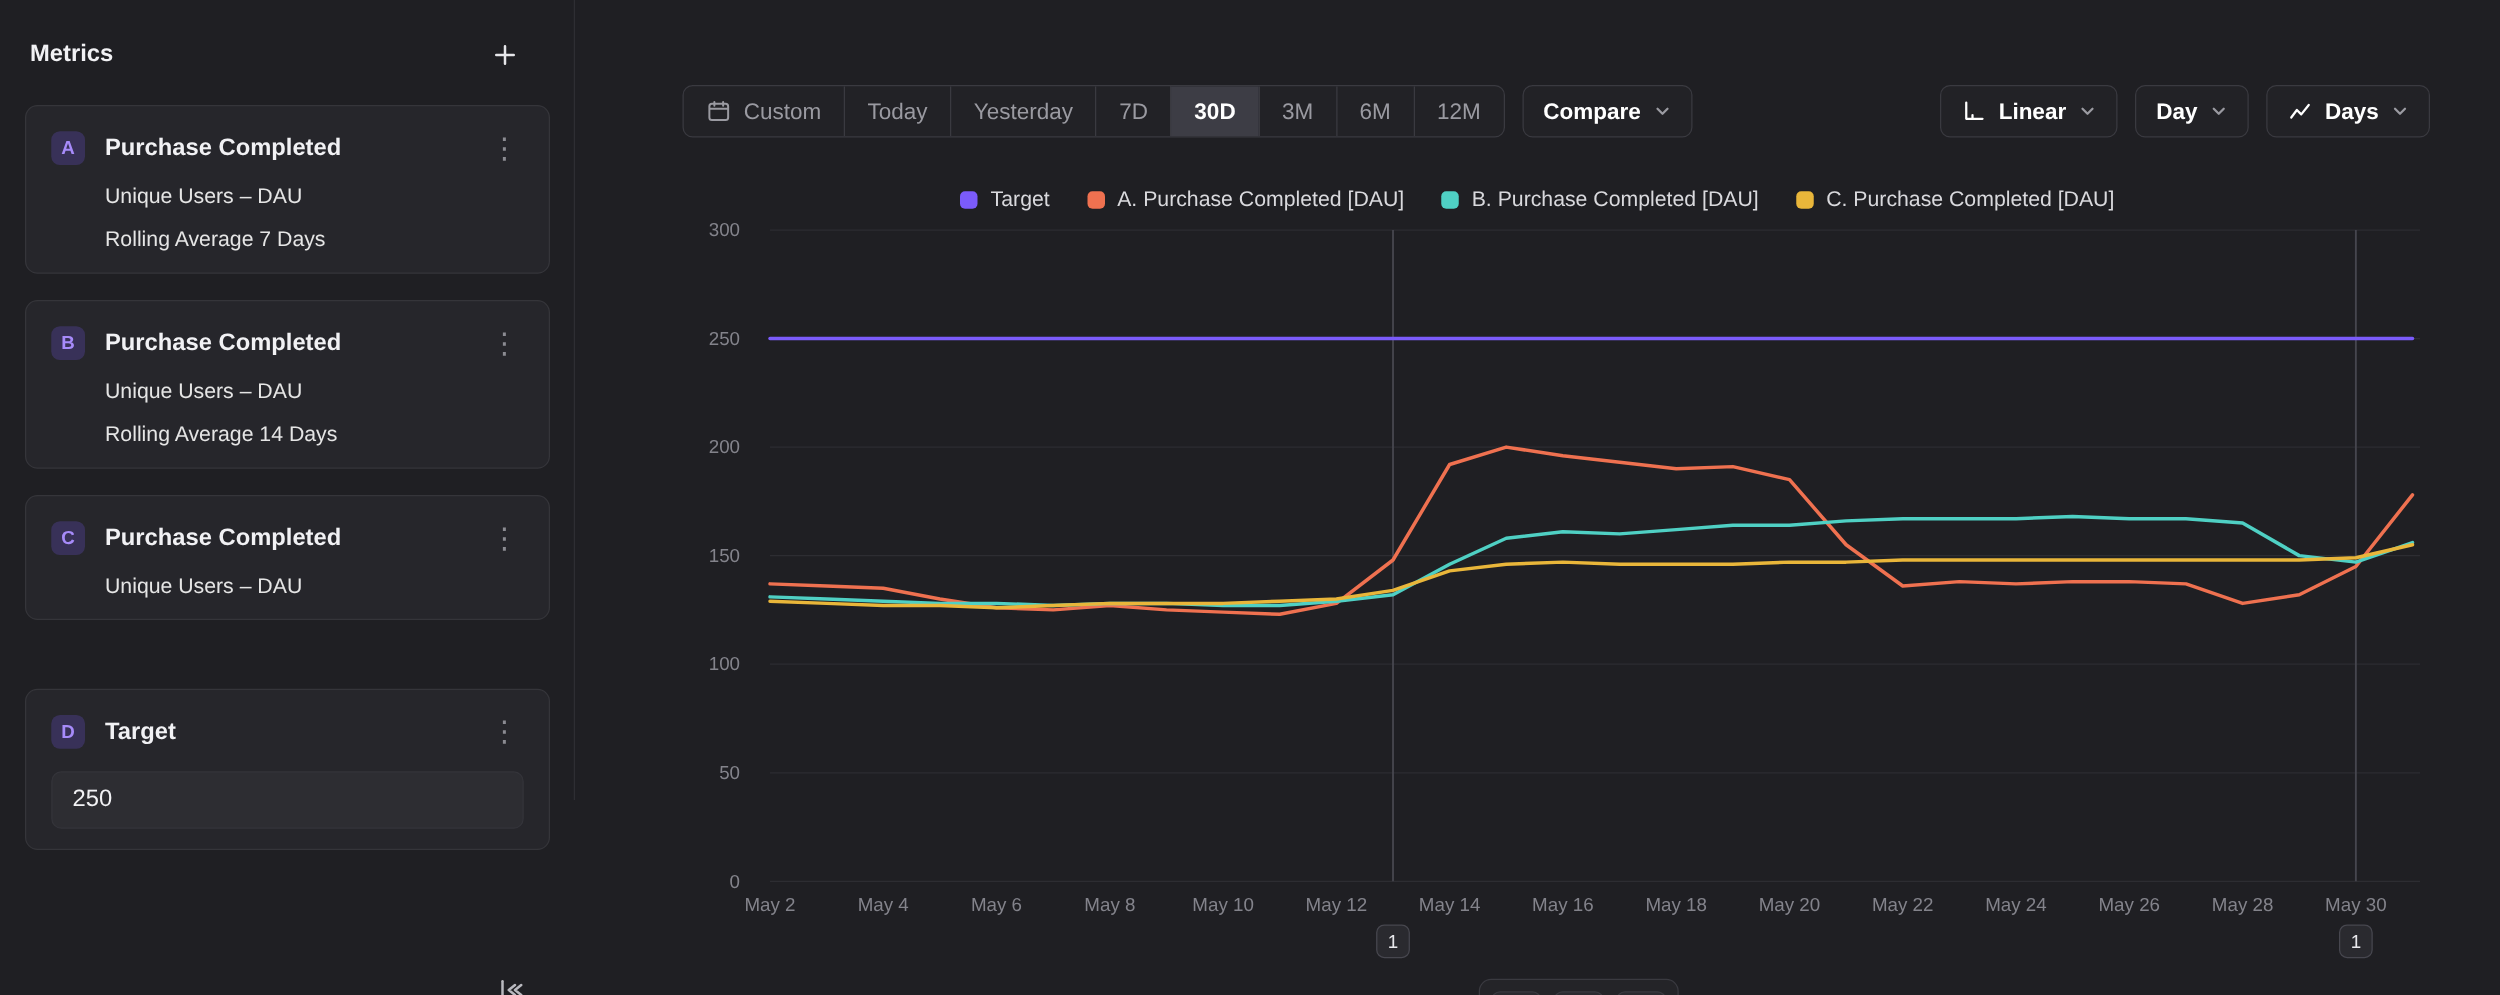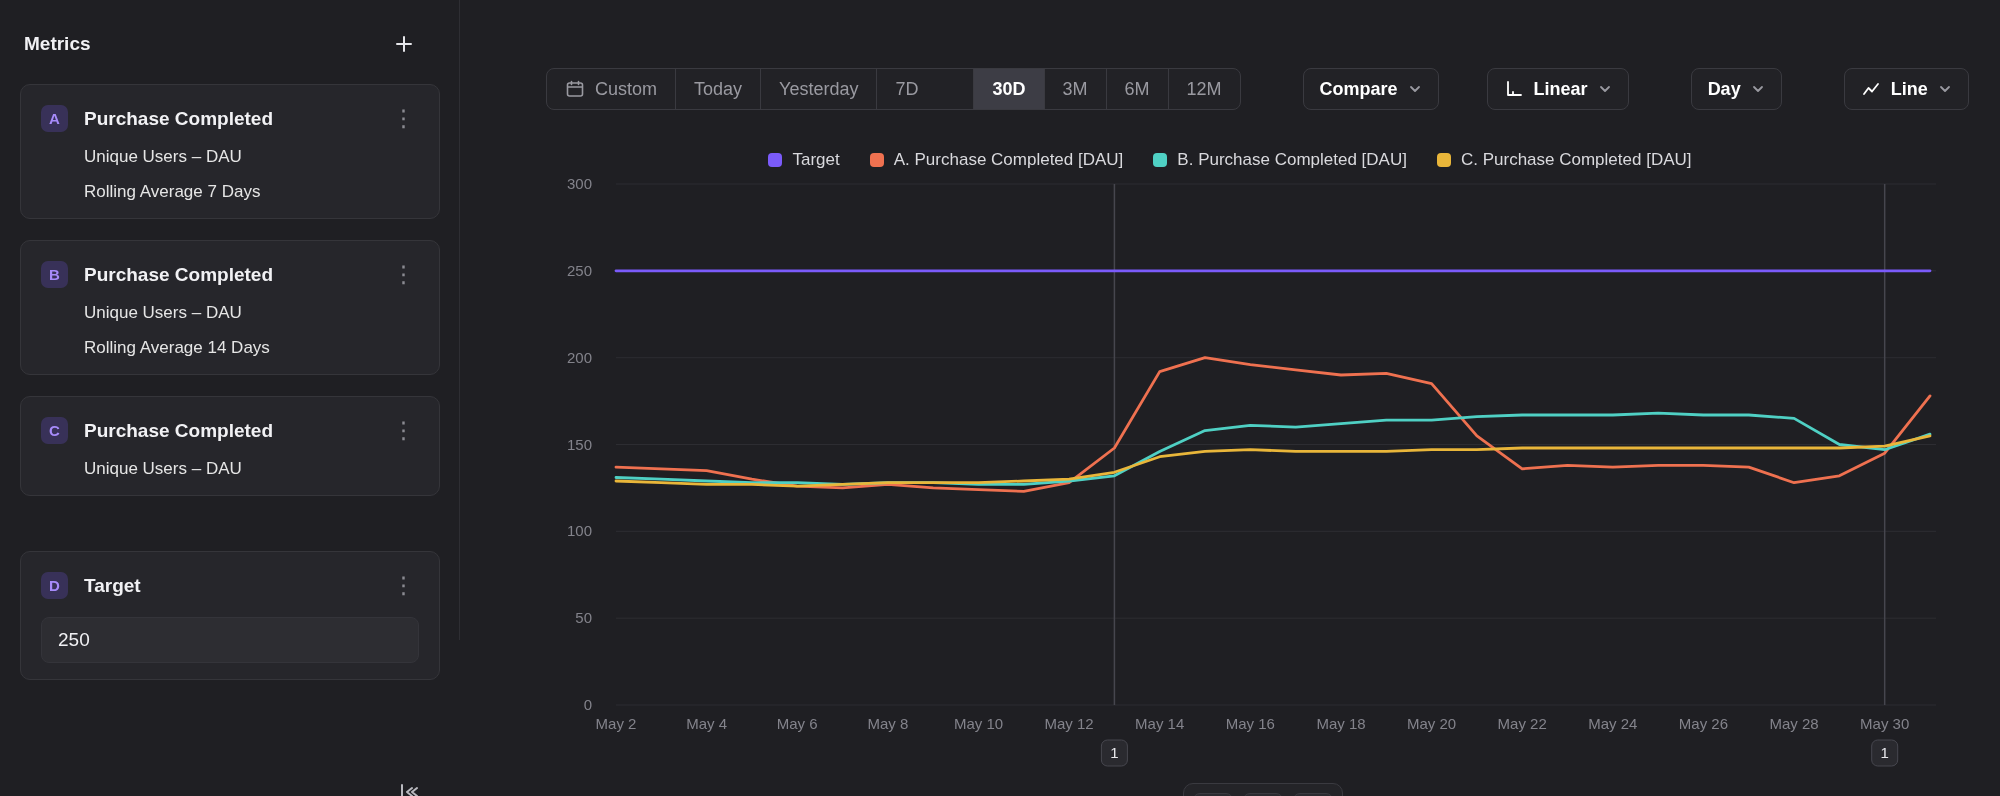--- a/index.html
+++ b/index.html
@@ -58,27 +58,26 @@
     border:1px solid #3a3a40; border-radius:8px; overflow:hidden;
     background:#222226;
   }
   .seg-btn {
     display:flex; align-items:center; gap:10px;
     background:transparent; border:none; border-left:1px solid #3a3a40;
     color:#9a9aa1; font-size:18px; padding:0 18px; cursor:pointer;
     font-family:"Liberation Sans", sans-serif;
   }
   .seg-btn:first-child { border-left:none; }
-  .seg-btn.selected { background:#3d3d45; color:#ffffff; font-weight:700;margin-left:37px; }
+  .seg-btn.selected { background:#3d3d45; color:#ffffff; font-weight:700; }
   .pill-btn {
     display:flex; align-items:center; gap:10px; height:42px;
     background:#222226; border:1px solid #3a3a40; border-radius:8px;
     color:#ffffff; font-size:18px; font-weight:700; padding:0 16px; cursor:pointer;
     font-family:"Liberation Sans", sans-serif;
-    margin-left:48px;
   }
   .chev { color:#9a9aa1; display:flex; }
   
   .legend {
     position:absolute; left:460px; width:1540px; top:147px; height:26px;
     display:flex; align-items:center; justify-content:center; gap:30px;
   }
   .legend-item { display:flex; align-items:center; gap:10px; cursor:pointer; }
   .swatch { width:14px; height:14px; border-radius:4px; flex:0 0 auto; }
   .legend-label { font-size:17px; color:#d9d9dd; }
@@ -217,21 +216,21 @@
       <span class="chev">
         <svg width="14" height="14" viewBox="0 0 14 14" fill="none">
             <path d="M3 5l4 4 4-4" stroke="#9a9aa1" stroke-width="1.8" stroke-linecap="round" stroke-linejoin="round"></path>
           </svg>
       </span>
     </button>
     <button class="pill-btn">
       <svg width="20" height="20" viewBox="0 0 20 20" fill="none">
         <path d="M3 15l4.5-6 3.5 3.5L17 5" stroke="#ffffff" stroke-width="1.8" stroke-linecap="round" stroke-linejoin="round"></path>
       </svg>
-      <span>Line</span>
+      <span>Days</span>
       <span class="chev">
         <svg width="14" height="14" viewBox="0 0 14 14" fill="none">
             <path d="M3 5l4 4 4-4" stroke="#9a9aa1" stroke-width="1.8" stroke-linecap="round" stroke-linejoin="round"></path>
           </svg>
       </span>
     </button>
   </div>
 </div>
 
 <div class="legend">

